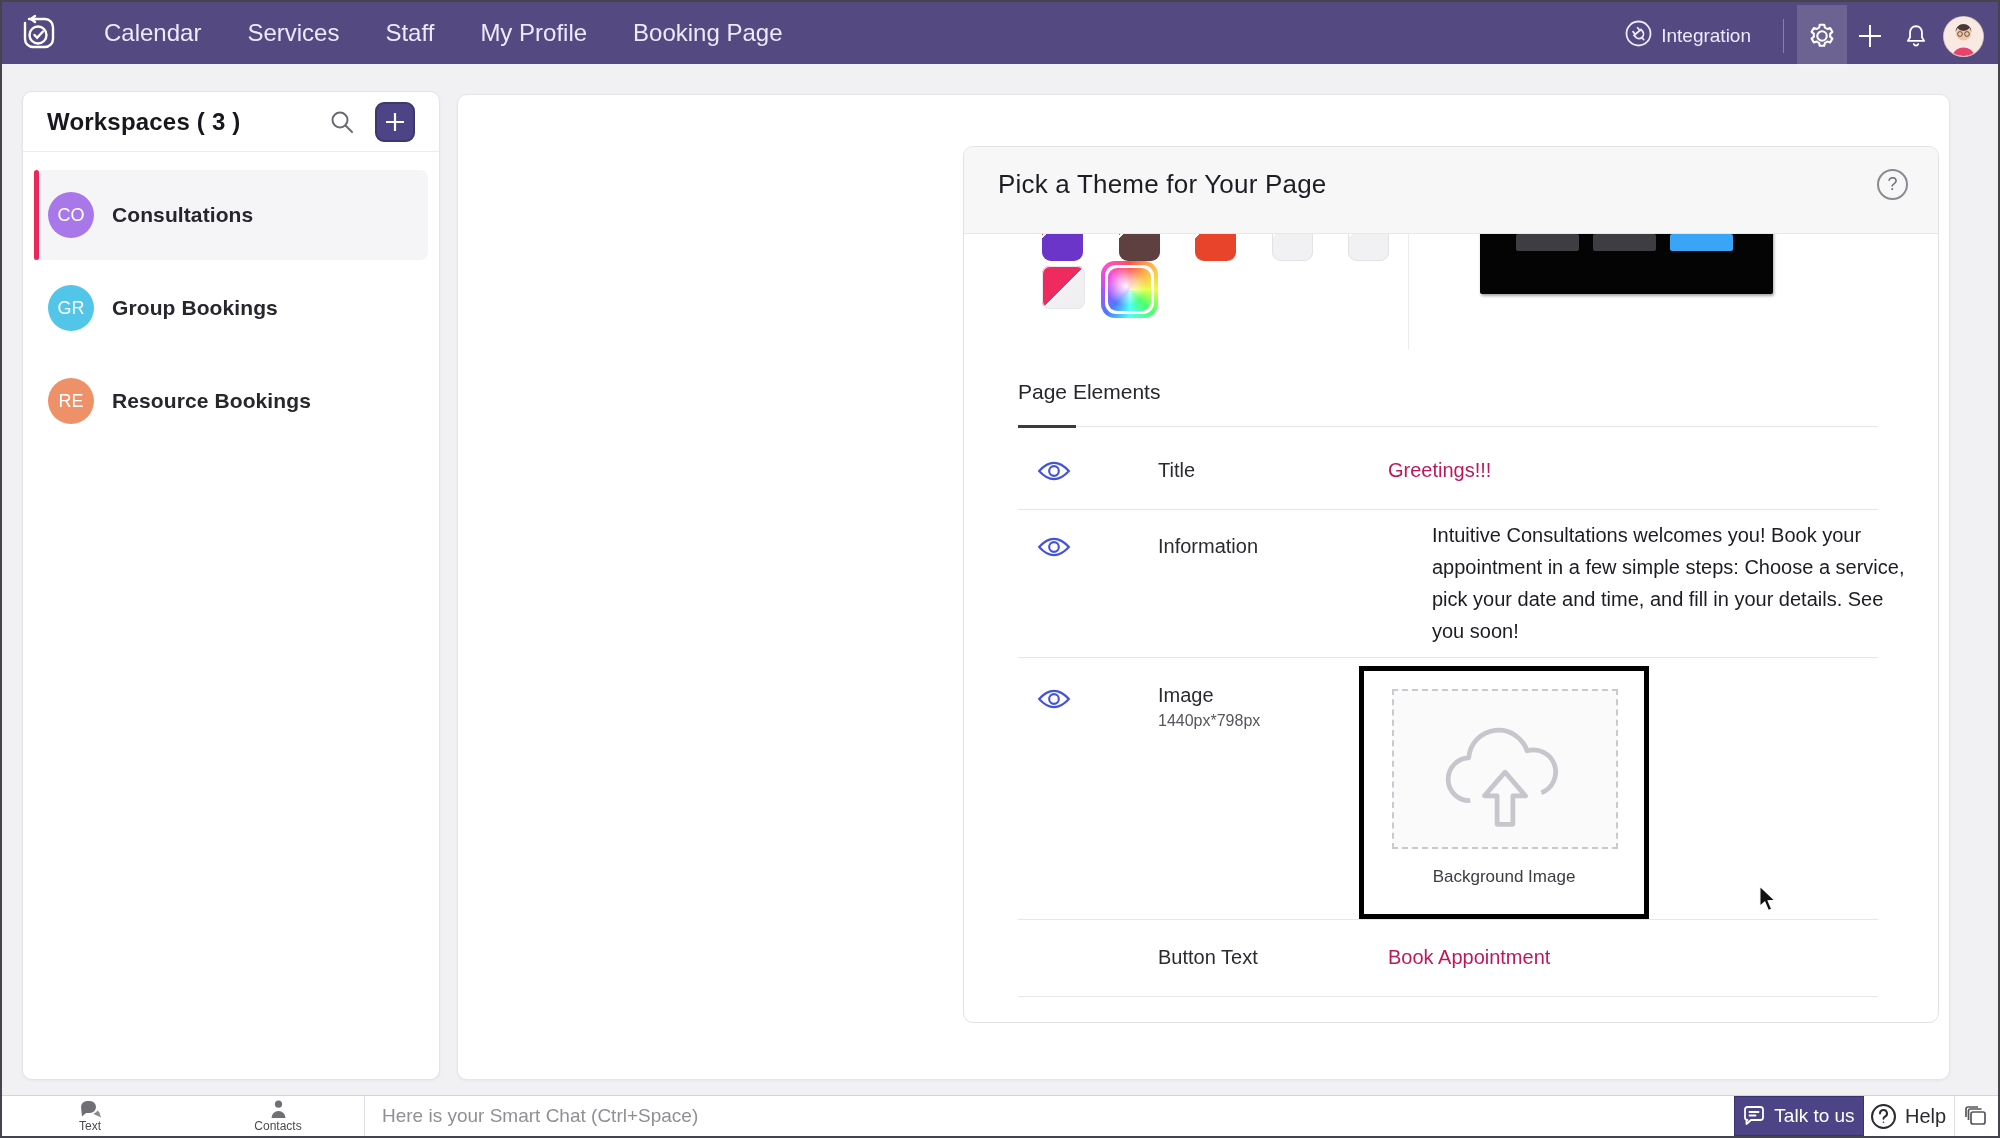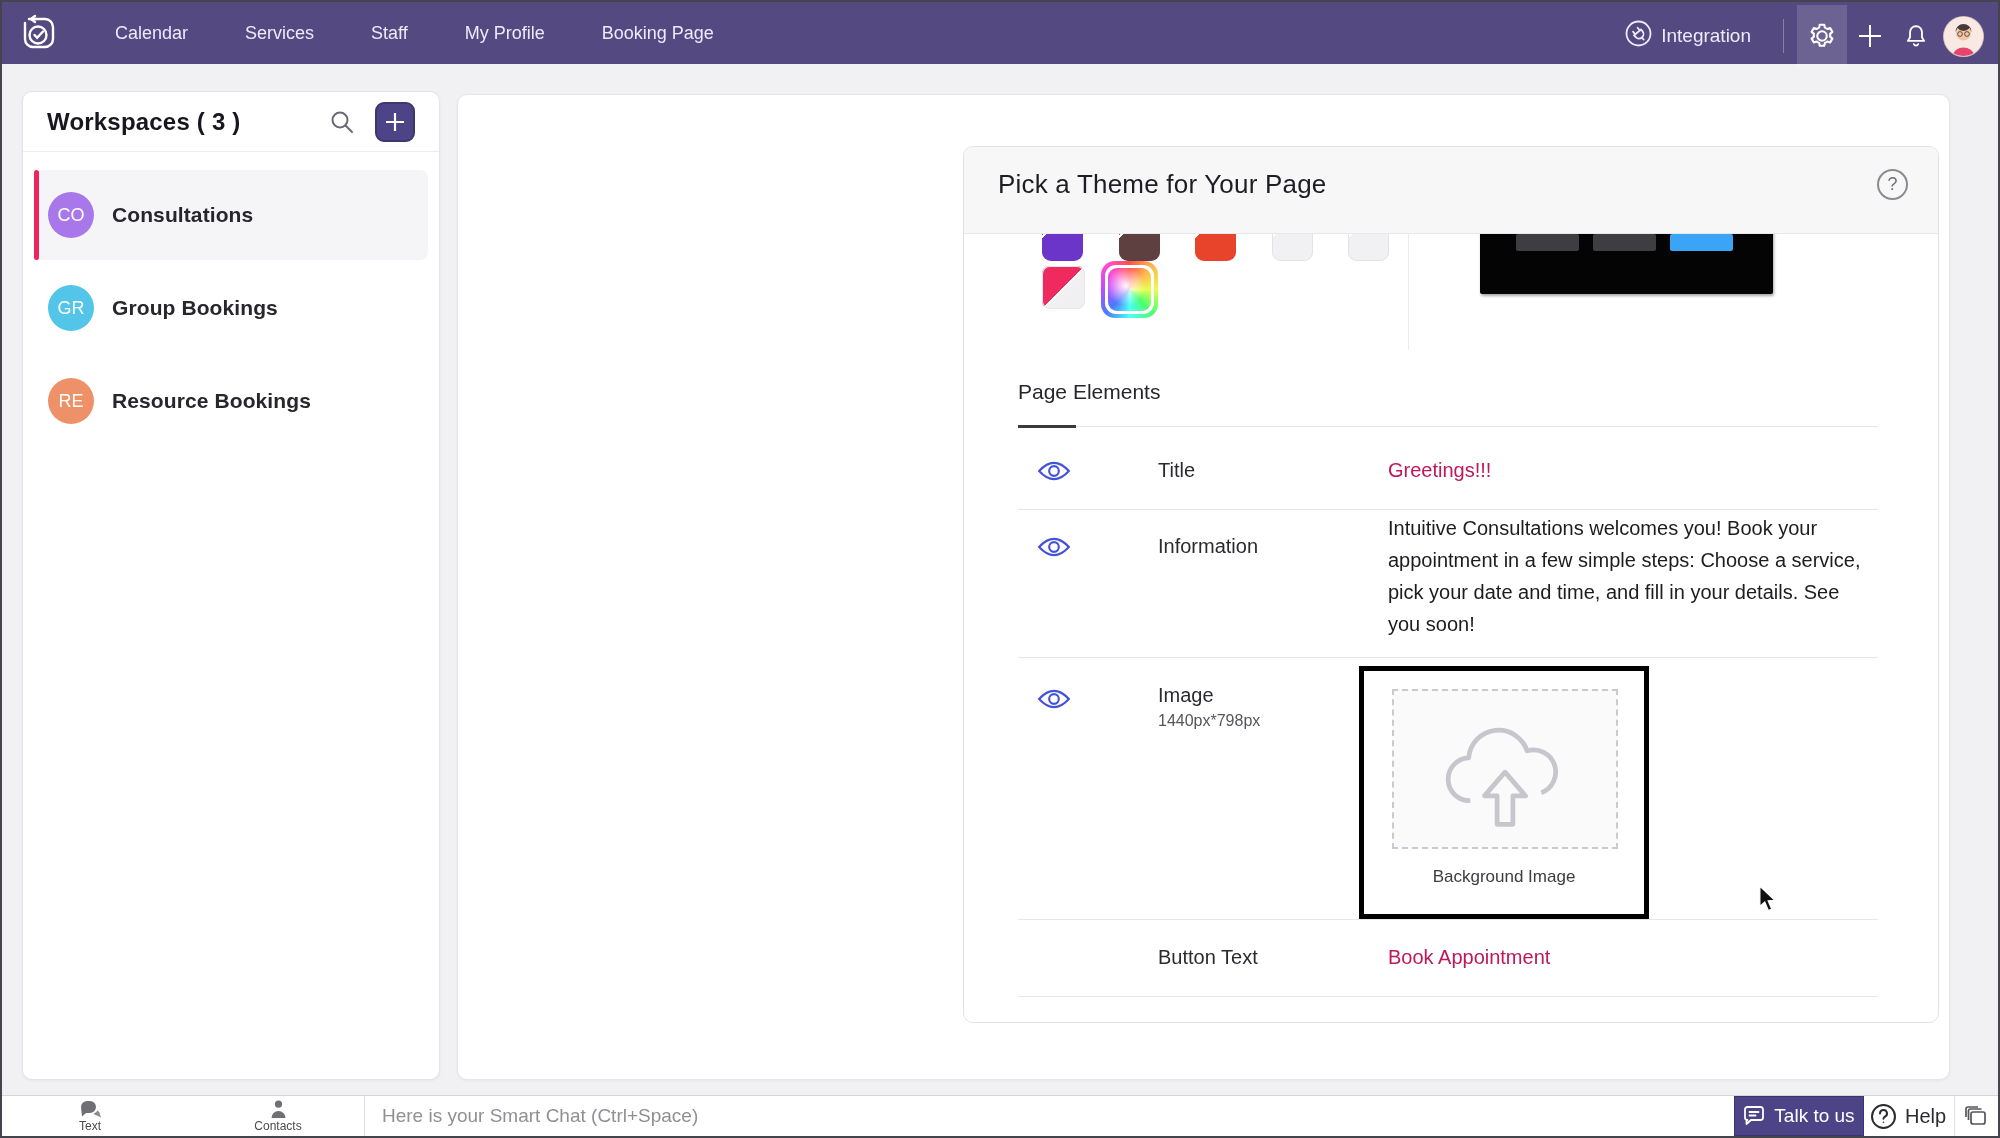--- a/index.html
+++ b/index.html
@@ -4,21 +4,21 @@
 <style>
   * { margin:0; padding:0; box-sizing:border-box; }
   html,body { width:2000px; height:1138px; }
   body { font-family:"Liberation Sans","DejaVu Sans",sans-serif; background:#f1f1f4; }
   .screen { position:relative; width:2000px; height:1138px; background:#f1f1f4; border:2px solid #44444c; overflow:hidden; }
 
   
   .navbar { position:absolute; left:0; top:0; width:100%; height:62px; background:#544a81; display:flex; align-items:center; }
   .nav-logo { margin-left:16px; width:42px; height:42px; display:flex; align-items:center; justify-content:center; }
   .nav-items { display:flex; gap:46px; margin-left:44px; }
-  .nav-item { color:#eceafb; font-size:18px; cursor:pointer;margin-left:11px; }
+  .nav-item { color:#eceafb; font-size:24px; cursor:pointer; }
   .nav-right { position:absolute; right:0; top:0; height:68px; display:flex; align-items:center; }
   .integration { display:flex; align-items:center; gap:9px; color:#eceafb; font-size:19px; margin-right:32px; }
   .nav-vdiv { width:1px; height:34px; background:rgba(255,255,255,.3); margin-right:0; }
   .gear-cell { width:50px; height:62px; display:flex; align-items:center; justify-content:center; background:rgba(255,255,255,.14); margin-left:13px; }
   .icon-btn { width:46px; height:62px; display:flex; align-items:center; justify-content:center; }
   .avatar { width:41px; height:41px; border-radius:50%; background:#f8e9e2; margin:0 14px 0 4px; overflow:hidden; border:1px solid rgba(0,0,0,.15); }
 
   
   .sidebar { position:absolute; left:20px; top:89px; width:418px; height:989px; background:#fff; border:1px solid #e4e4e8; border-radius:10px; box-shadow:0 1px 3px rgba(0,0,0,.05); }
   .main-card { position:absolute; left:455px; top:92px; width:1493px; height:986px; background:#fff; border:1px solid #e6e6ea; border-radius:10px; box-shadow:0 1px 3px rgba(0,0,0,.05); }
@@ -319,21 +319,21 @@
         <span class="pe-value" style="top:225px;">Greetings!!!</span>
         <div class="pe-divider" style="top:275px;"></div>
 
         <span class="eye" style="top:301px;">
           <svg width="34" height="24" viewBox="0 0 24 16" fill="none" stroke="#4252d9" stroke-width="1.5">
             <path d="M1.5 8 Q12 -3.5 22.5 8 Q12 19.5 1.5 8 Z"></path>
               <circle cx="12" cy="8" r="3.4"></circle>
           </svg>
         </span>
         <span class="pe-label" style="top:301px;">Information</span>
-        <div class="pe-desc" style="top:278px;">Intuitive Consultations welcomes you! Book your appointment in a few simple steps: Choose a service, pick your date and time, and fill in your details. See you soon!</div>
+        <div class="pe-desc" style="top:285px;margin-left:44px;">Intuitive Consultations welcomes you! Book your appointment in a few simple steps: Choose a service, pick your date and time, and fill in your details. See you soon!</div>
         <div class="pe-divider" style="top:423px;"></div>
 
         <span class="eye" style="top:453px;">
           <svg width="34" height="24" viewBox="0 0 24 16" fill="none" stroke="#4252d9" stroke-width="1.5">
             <path d="M1.5 8 Q12 -3.5 22.5 8 Q12 19.5 1.5 8 Z"></path>
               <circle cx="12" cy="8" r="3.4"></circle>
           </svg>
         </span>
         <span class="pe-label" style="top:450px;">Image</span>
         <span class="pe-sub" style="top:478px;">1440px*798px</span>

